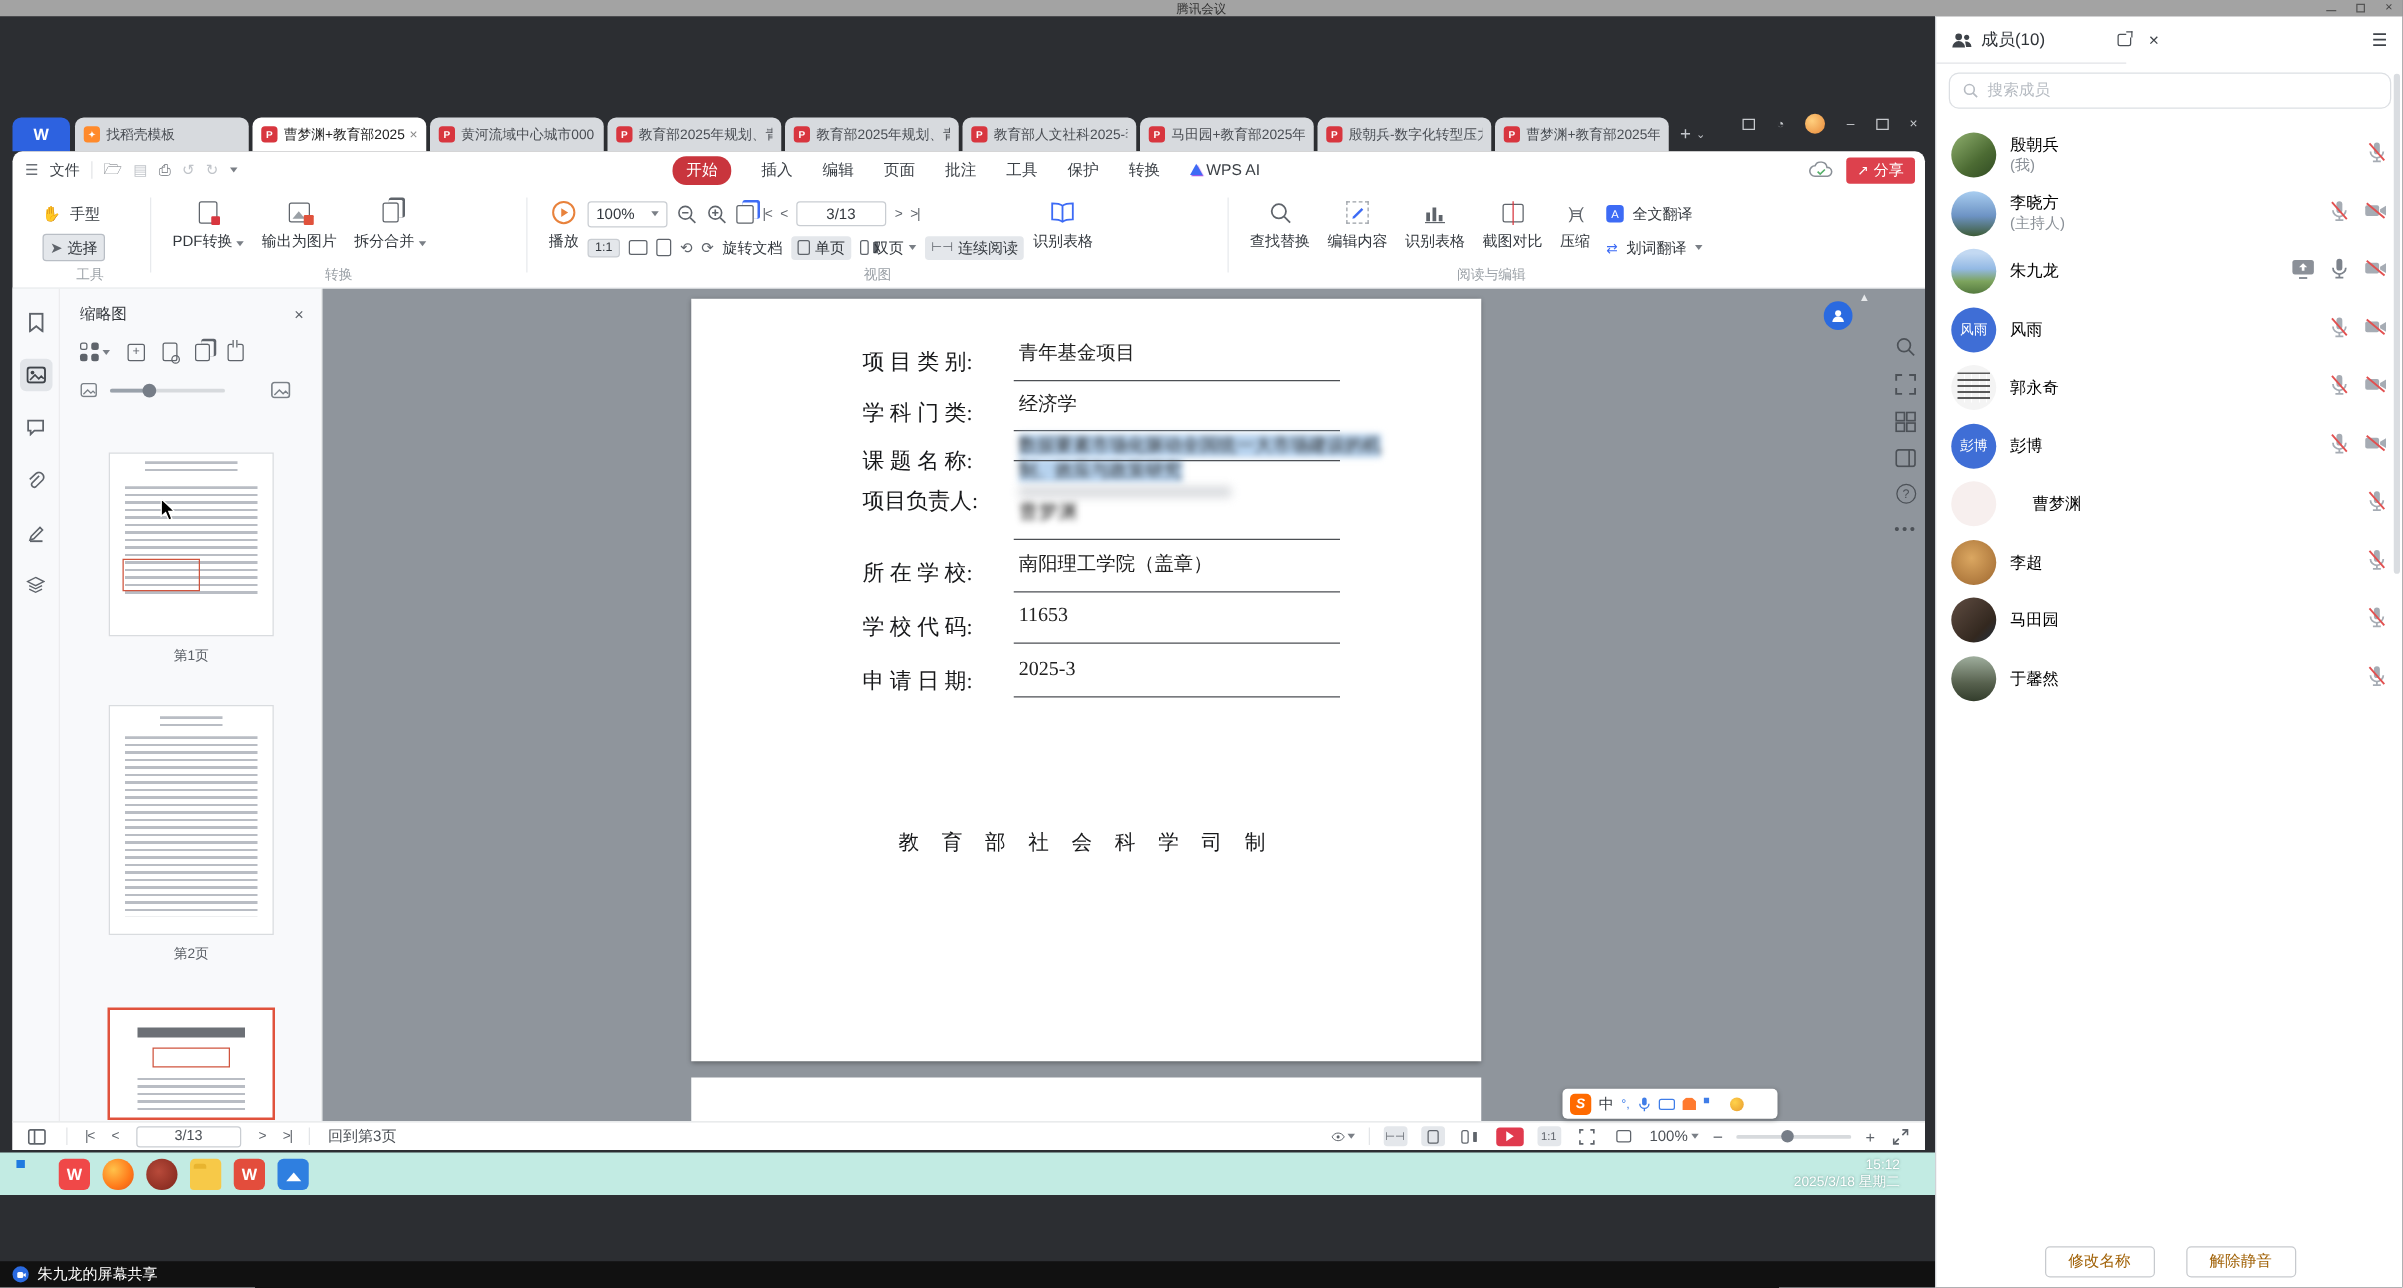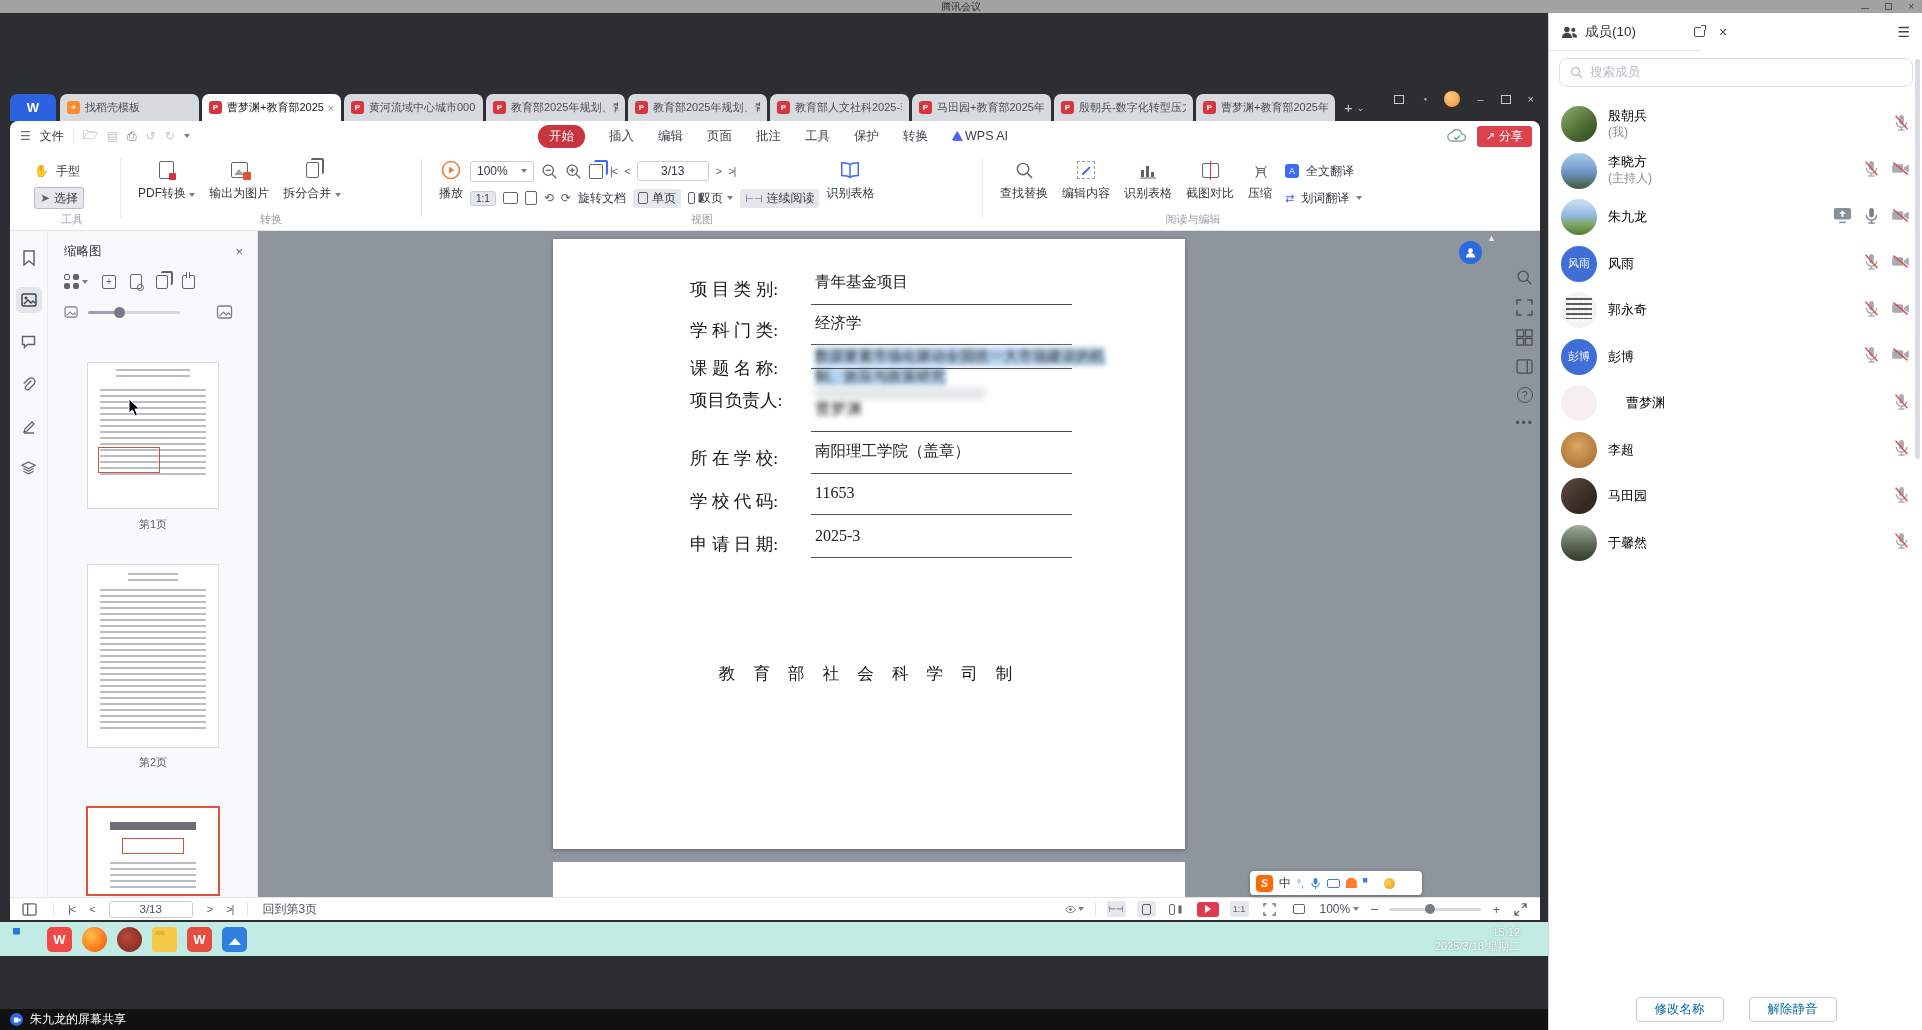--- a/index.html
+++ b/index.html
@@ -123,21 +123,21 @@
   .toast{position:absolute;left:107px;top:44px;width:258px;height:36px;background:#35353a;border-radius:4px;display:flex;align-items:center;gap:8px;padding:0 10px;color:#f2f2f2;font-size:12.5px;z-index:5;overflow:hidden}
   .toast .tdiv{width:1px;height:16px;background:#5a5a60}
   .toast .wm{position:absolute;right:6px;top:8px;display:flex;gap:4px;opacity:.35}
   .toast .wm i{width:14px;height:14px;background:#6a6a70;transform:rotate(45deg);display:block}
   .mrow{position:absolute;left:0;width:374px;height:46px;display:flex;align-items:center;padding:0 12px}
   .mav{flex:0 0 36px;width:36px;height:36px;border-radius:50%;display:flex;align-items:center;justify-content:center;font-size:11px;overflow:hidden;position:relative}
   .mname{margin-left:11px;font-size:13px;color:#000000;line-height:16px}
   .msub{font-size:12px;color:#8a9097}
   .mics{position:absolute;right:12px;display:flex;align-items:center;gap:9px}
   .m-btns{position:absolute;left:0;top:984px;width:374px;display:flex;gap:25px;justify-content:center}
-  .mbtn{width:88px;height:25px;border:1px solid #c7cace;border-radius:4px;background:#fff;font-size:12.5px;color:#0369a1;display:flex;align-items:center;justify-content:center}
+  .mbtn{width:88px;height:25px;border:1px solid #c7cace;border-radius:4px;background:#fff;font-size:12.5px;color:#a16207;display:flex;align-items:center;justify-content:center}
   .m-scroll{position:absolute;right:2px;top:46px;width:5px;height:400px;background:#dadde1;border-radius:3px}
   .callig{position:absolute;inset:6px 5px;background:repeating-linear-gradient(to bottom,#5a5a5a 0 1.5px,transparent 1.5px 5px),repeating-linear-gradient(to right,transparent 0 5px,#fff 5px 6px)}
   .cursor{z-index:60}
 </style>
 </head>
 <body>
 
 <div class="abs titlebar">
   <span>腾讯会议</span>
   <div class="winctl">

